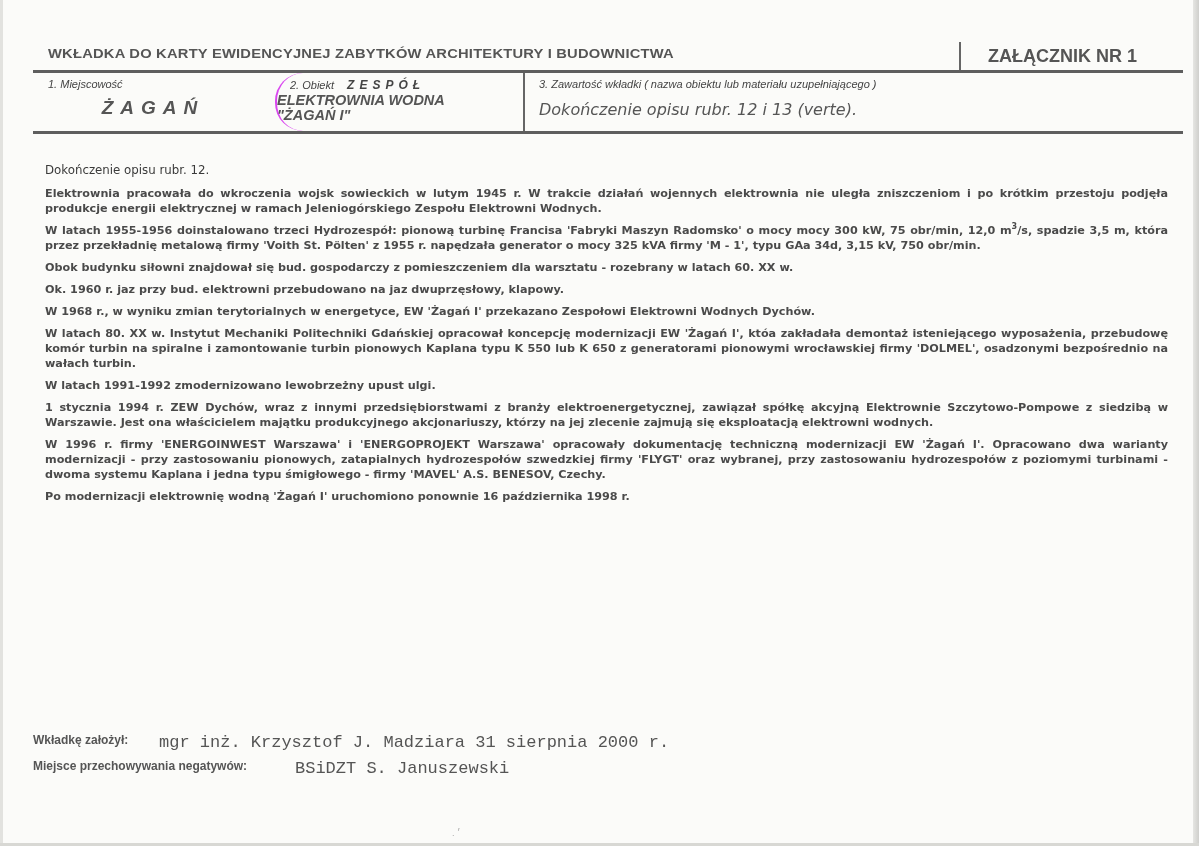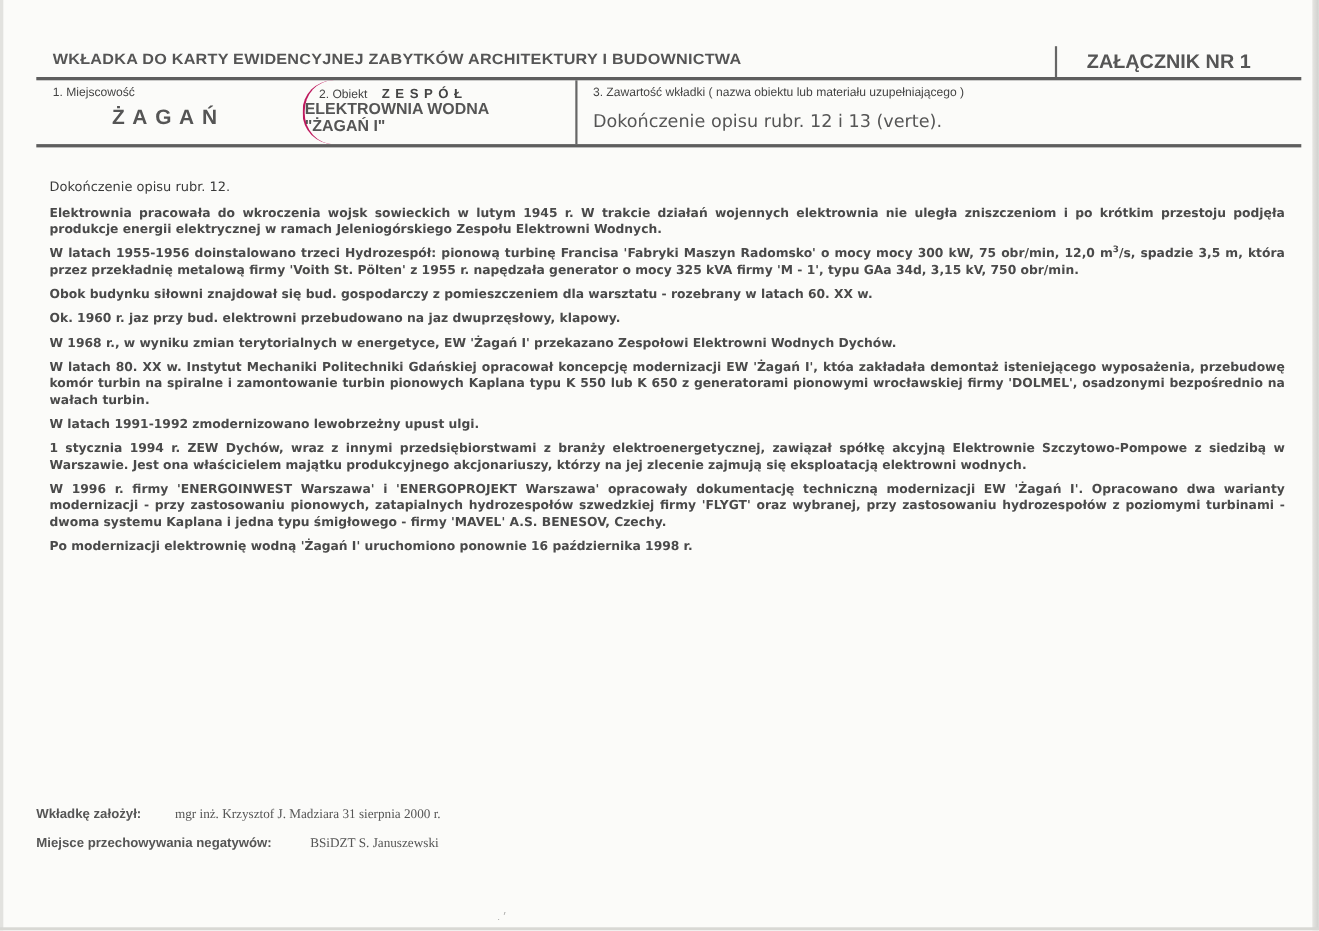--- a/index.html
+++ b/index.html
@@ -85,23 +85,24 @@
       left: 33px;
       width: 1150px;
       height: 58px;
       border-top: 3px solid #5e5e5e;
       border-bottom: 3px solid #5e5e5e;
     }
     .cell {
       position: absolute;
       top: 0;
       height: 58px;
+      font-style: italic;
     }
     .cell-1 { left: 0; width: 240px; }
-    .cell-2 { left: 242px; width: 248px; border-left: 2px solid #be185d; border-radius: 28px; }
+    .cell-2 { left: 242px; width: 248px; border-left: 2px solid #d946ef; border-radius: 28px; }
     .cell-3 { left: 490px; width: 660px; border-left: 2px solid #666; }
 
     .cell-label {
       position: absolute;
       top: 5px;
       font-size: 11px;
       color: #444;
       white-space: nowrap;
     }
     .cell-1 .cell-label { left: 15px; }
@@ -192,26 +193,26 @@
       position: absolute;
       left: 0;
       top: 0;
       font-weight: bold;
       font-size: 12px;
       color: #555;
     }
     .footer-value {
       position: absolute;
       top: 0;
-      font-family: Liberation Serif, serif;
-      font-size: 12px;
+      font-family: Liberation Mono, monospace;
+      font-size: 17px;
       color: #555;
     }
     .footer-row.r1 .footer-value { left: 126px; }
-    .footer-row.r2 .footer-value { left: 249px; }
+    .footer-row.r2 .footer-value { left: 262px; }
 
     .scan-mark {
       position: absolute;
       left: 452px;
       top: 828px;
       font-size: 9px;
       color: #aaa;
     }
   </style>
 </head>

